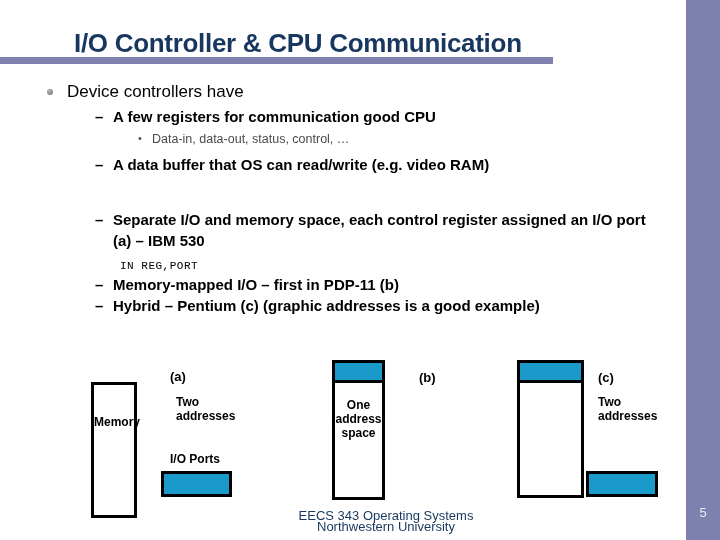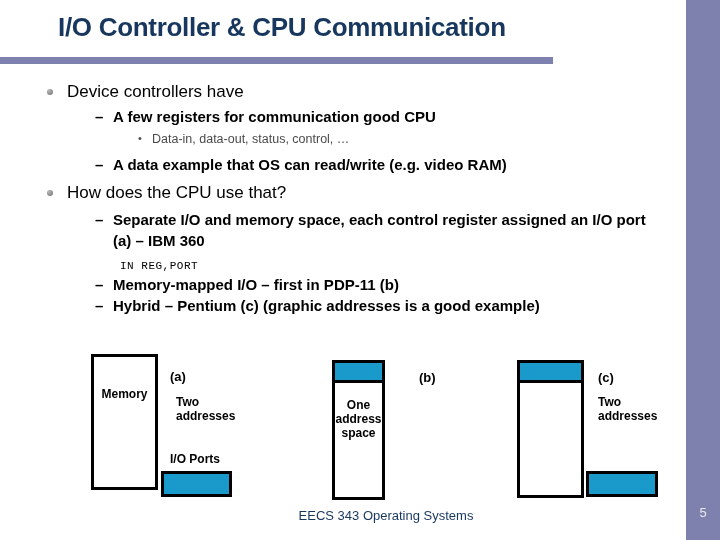--- a/index.html
+++ b/index.html
@@ -6,21 +6,21 @@
   .slide {
     position:relative; width:720px; height:540px; overflow:hidden;
     background:#ffffff; font-family:"Liberation Sans", sans-serif; color:#000;
   }
   
   .side-bar { position:absolute; top:0; right:0; width:34px; height:540px;
     background:var(--accent, #7E81AD); }
   .page-num { position:absolute; top:505px; left:0; width:100%; text-align:center;
     font-size:13px; color:#eaeaf2; }
   
-  .title { position:absolute; left:58px; top:13px; margin:0; font-size:26px;
+  .title { position:absolute; left:58px; top:13px; margin:16px; font-size:26px;
     font-weight:600; letter-spacing:-0.3px; color:var(--navy, #17375E); line-height:1.15; }
   .title-underline { position:absolute; left:0; top:57px; width:553px; height:7px;
     background:var(--accent, #7E81AD); }
   
   .item { position:absolute; }
   .l1 { left:67px; font-size:17px; font-weight:400; }
   .dot { position:absolute; left:-20px; top:7px; width:6px; height:6px; border-radius:50%;
     background:radial-gradient(circle at 35% 30%, #b9b9b9, #6c6c6c); }
   .l2 { left:95px; font-size:15px; font-weight:700; display:flex; line-height:21px; }
   .l2 .dash { width:18px; flex:none; }
@@ -62,46 +62,42 @@
     <span>A few registers for communication good CPU</span>
   </div>
 
   <div class="item l3" style="top:132px">
     <span class="b3">•</span>
     <span>Data-in, data-out, status, control, …</span>
   </div>
 
   <div class="item l2" style="top:154px">
     <span class="dash">–</span>
-    <span>A data example that OS can read/write (e.g. video RAM)</span>
+    <span>A data buffer that OS can read/write (e.g. video RAM)</span>
   </div>
 
-  <div class="item l1" style="top:183px">
-    <span class="dot"></span>
-    <span>How does the CPU use that?</span>
-  </div>
 
   <div class="item l2" style="top:209px">
     <span class="dash">–</span>
-    <span style="width:552px">Separate I/O and memory space, each control register assigned an I/O port (a) – IBM 360</span>
+    <span style="width:552px">Separate I/O and memory space, each control register assigned an I/O port (a) – IBM 530</span>
   </div>
 
   <div class="item code" style="top:260px">IN REG,PORT</div>
 
   <div class="item l2" style="top:274px">
     <span class="dash">–</span>
     <span>Memory-mapped I/O – first in PDP-11 (b)</span>
   </div>
 
   <div class="item l2" style="top:295px">
     <span class="dash">–</span>
     <span>Hybrid – Pentium (c) (graphic addresses is a good example)</span>
   </div>
 
-  <div class="box" style="left:91px;top:354px;width:67px;height:136px">
+  <div class="box" style="left:91px;top:382px;width:46px;height:136px">
     <div class="box-label" style="padding-top:30px">Memory</div>
   </div>
   <div class="fig-label" style="left:170px;top:369px">(a)</div>
   <div class="fig-caption" style="left:176px;top:396px;width:72px">Two addresses</div>
   <div class="fig-caption" style="left:170px;top:453px;width:68px">I/O Ports</div>
   <div class="box port" style="left:161px;top:471px;width:71px;height:26px"></div>
 
   <div class="box" style="left:332px;top:360px;width:53px;height:140px">
     <div class="box-header"></div>
     <div class="box-label" style="padding-top:15px">One address space</div>
@@ -110,15 +106,16 @@
 
   <div class="box" style="left:517px;top:360px;width:67px;height:138px">
     <div class="box-header"></div>
   </div>
   <div class="fig-label" style="left:598px;top:370px">(c)</div>
   <div class="fig-caption" style="left:598px;top:396px;width:72px">Two addresses</div>
   <div class="box port" style="left:586px;top:471px;width:72px;height:26px"></div>
 
   <div class="footer">
     <div>EECS 343 Operating Systems</div>
+    <div>Northwestern University</div>
   </div>
 
 </div>
 
 </body></html>

